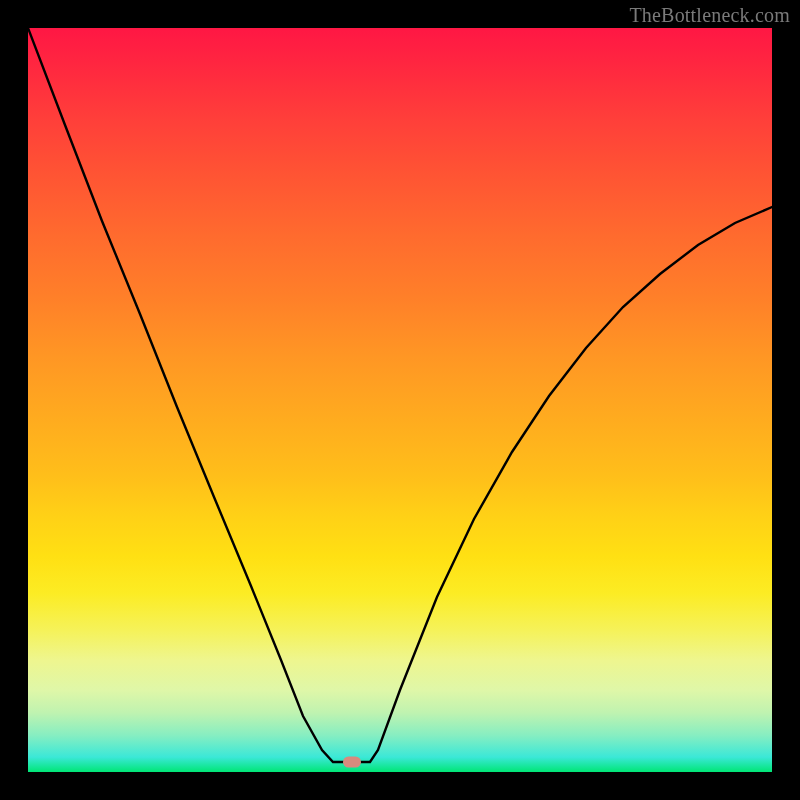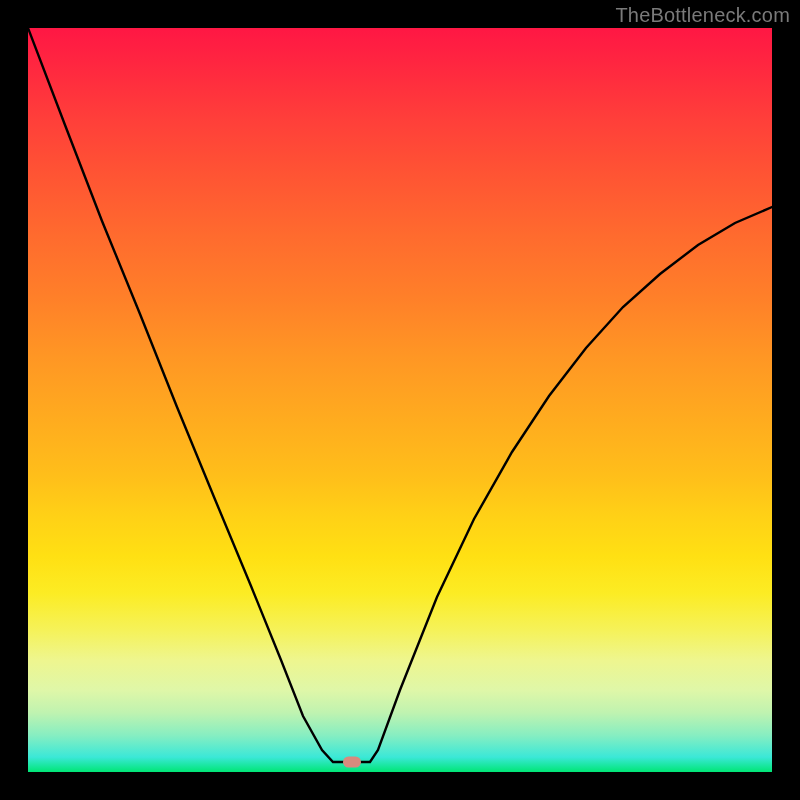--- a/index.html
+++ b/index.html
@@ -48,20 +48,21 @@
     );
   }
   .watermark {
     position: absolute;
     top: 4px;
     right: 10px;
     color: #7a7a7a;
     font-size: 20px;
     font-weight: 500;
     letter-spacing: 0.2px;
+    font-family: Liberation Serif, serif;
   }
   svg.curve {
     position: absolute;
     left: 0;
     top: 0;
   }
   .marker {
     position: absolute;
     width: 18px;
     height: 11px;

